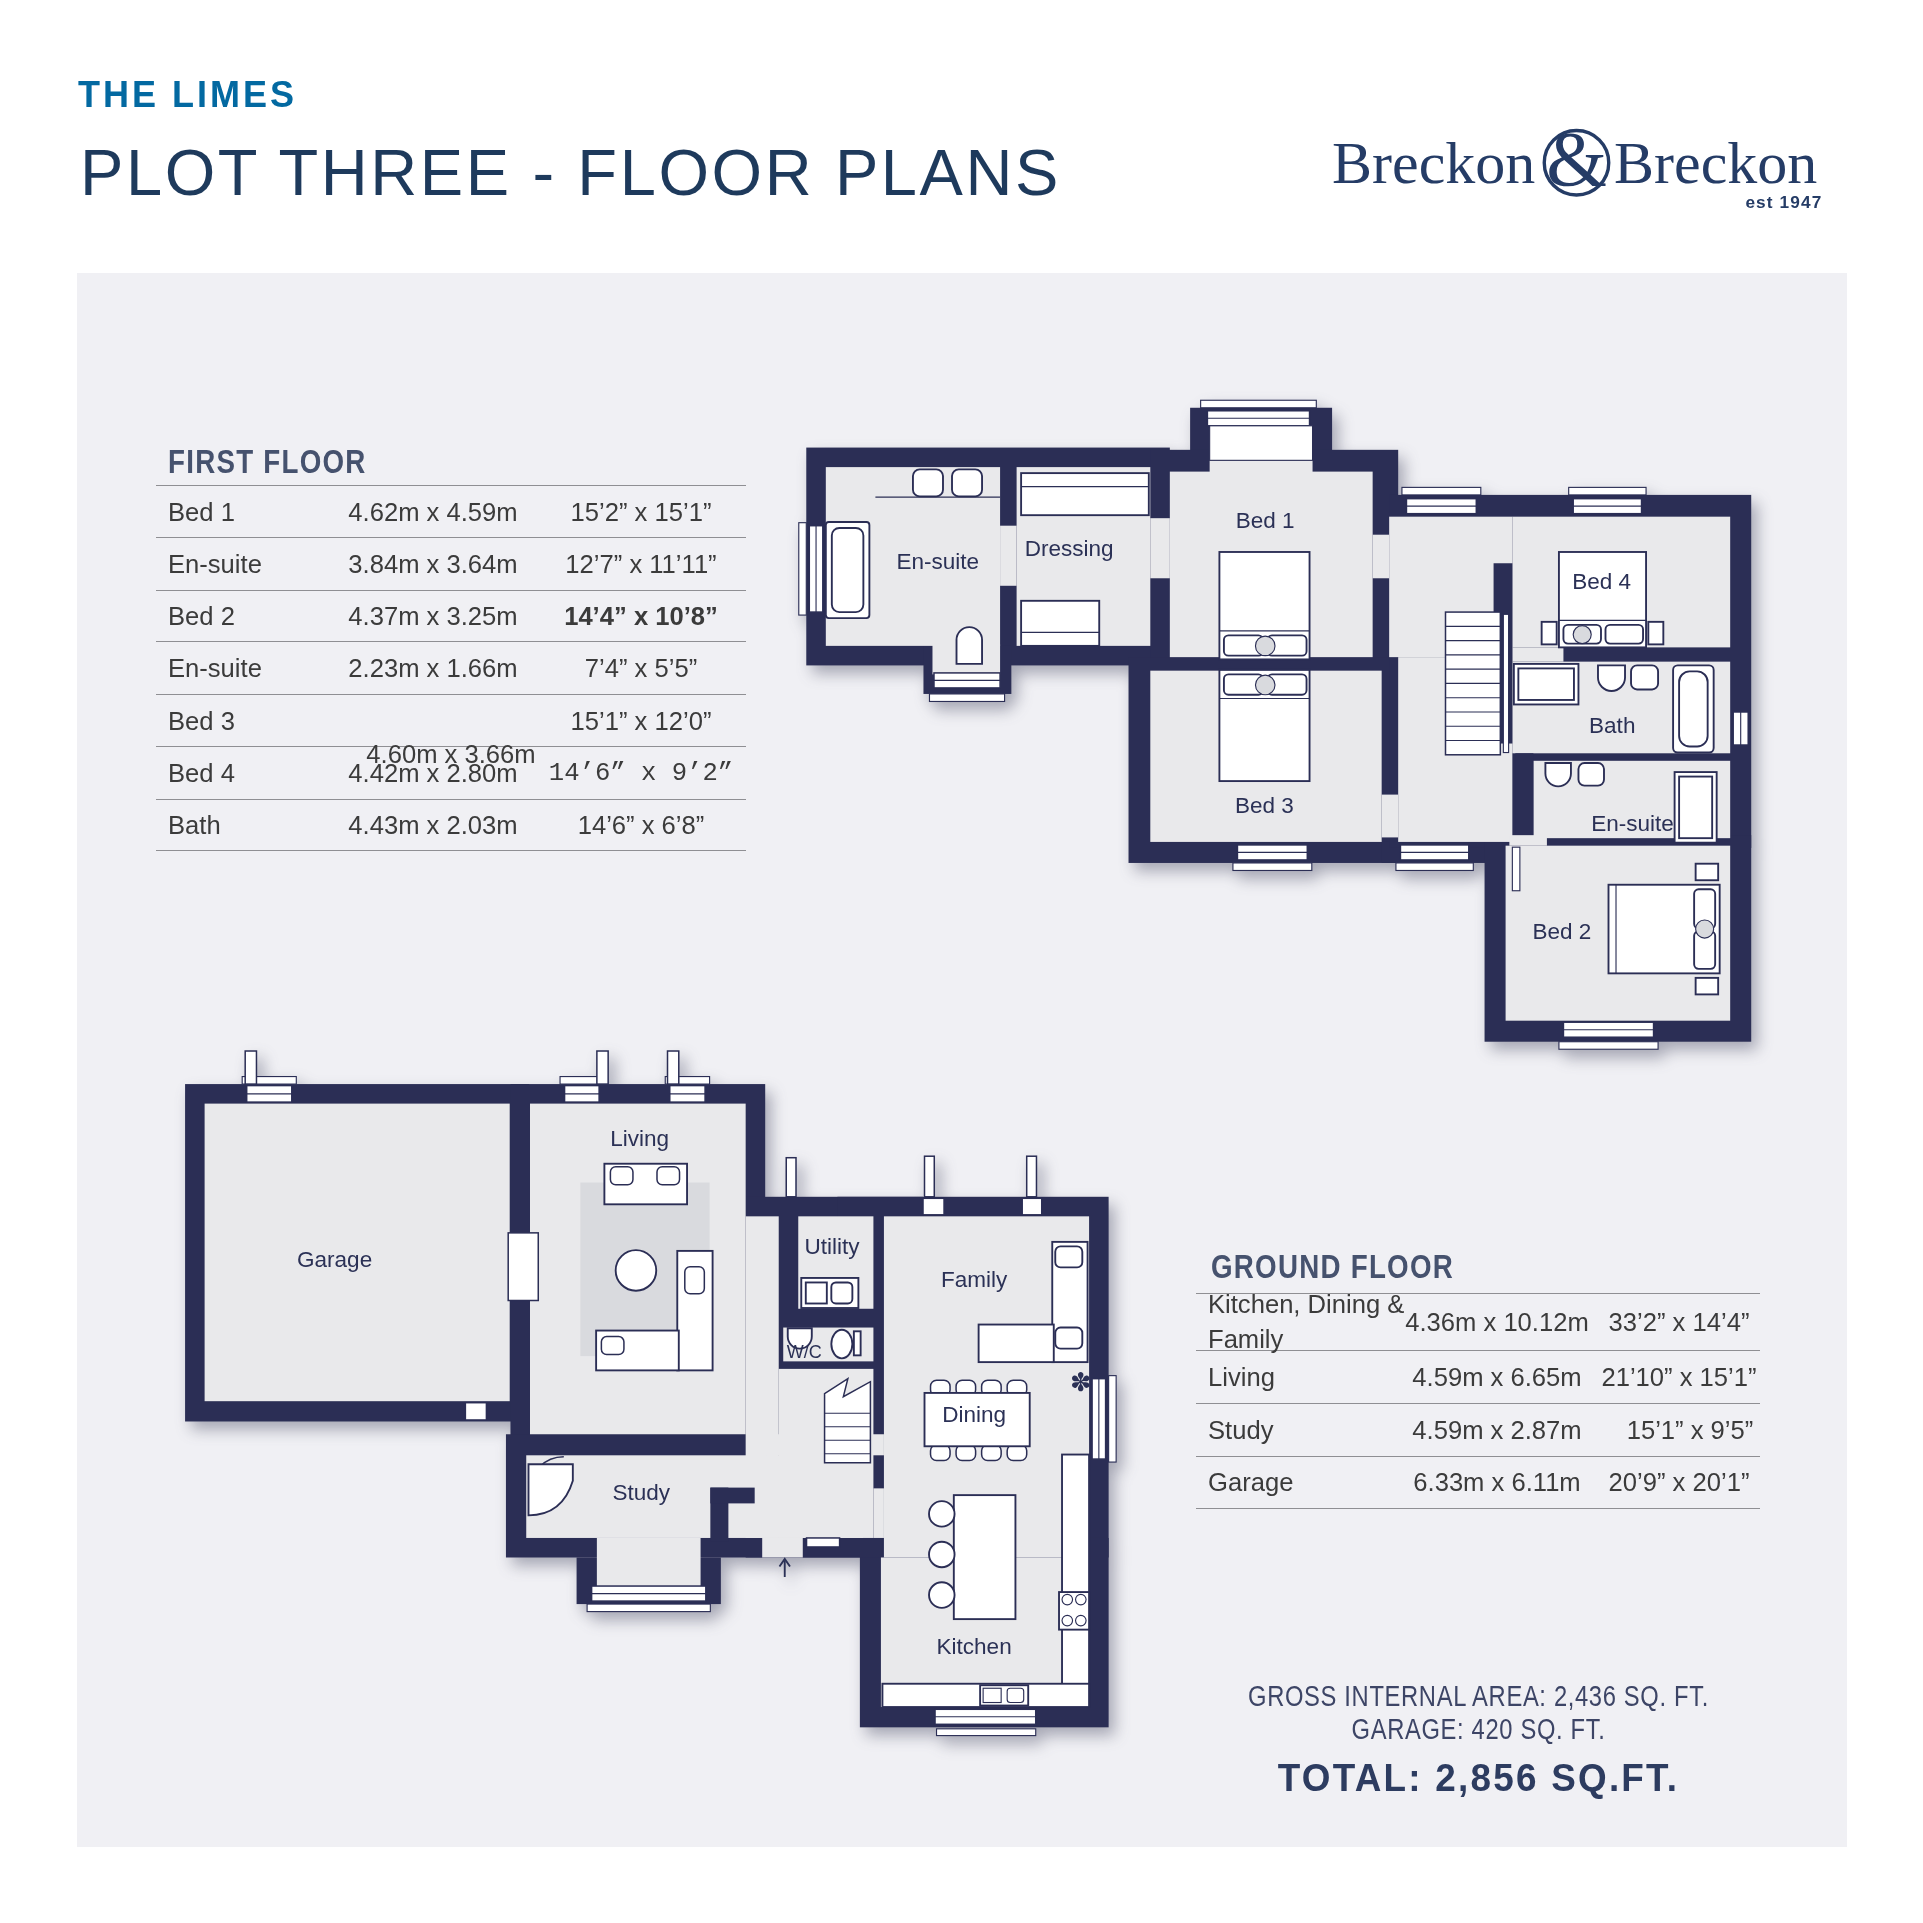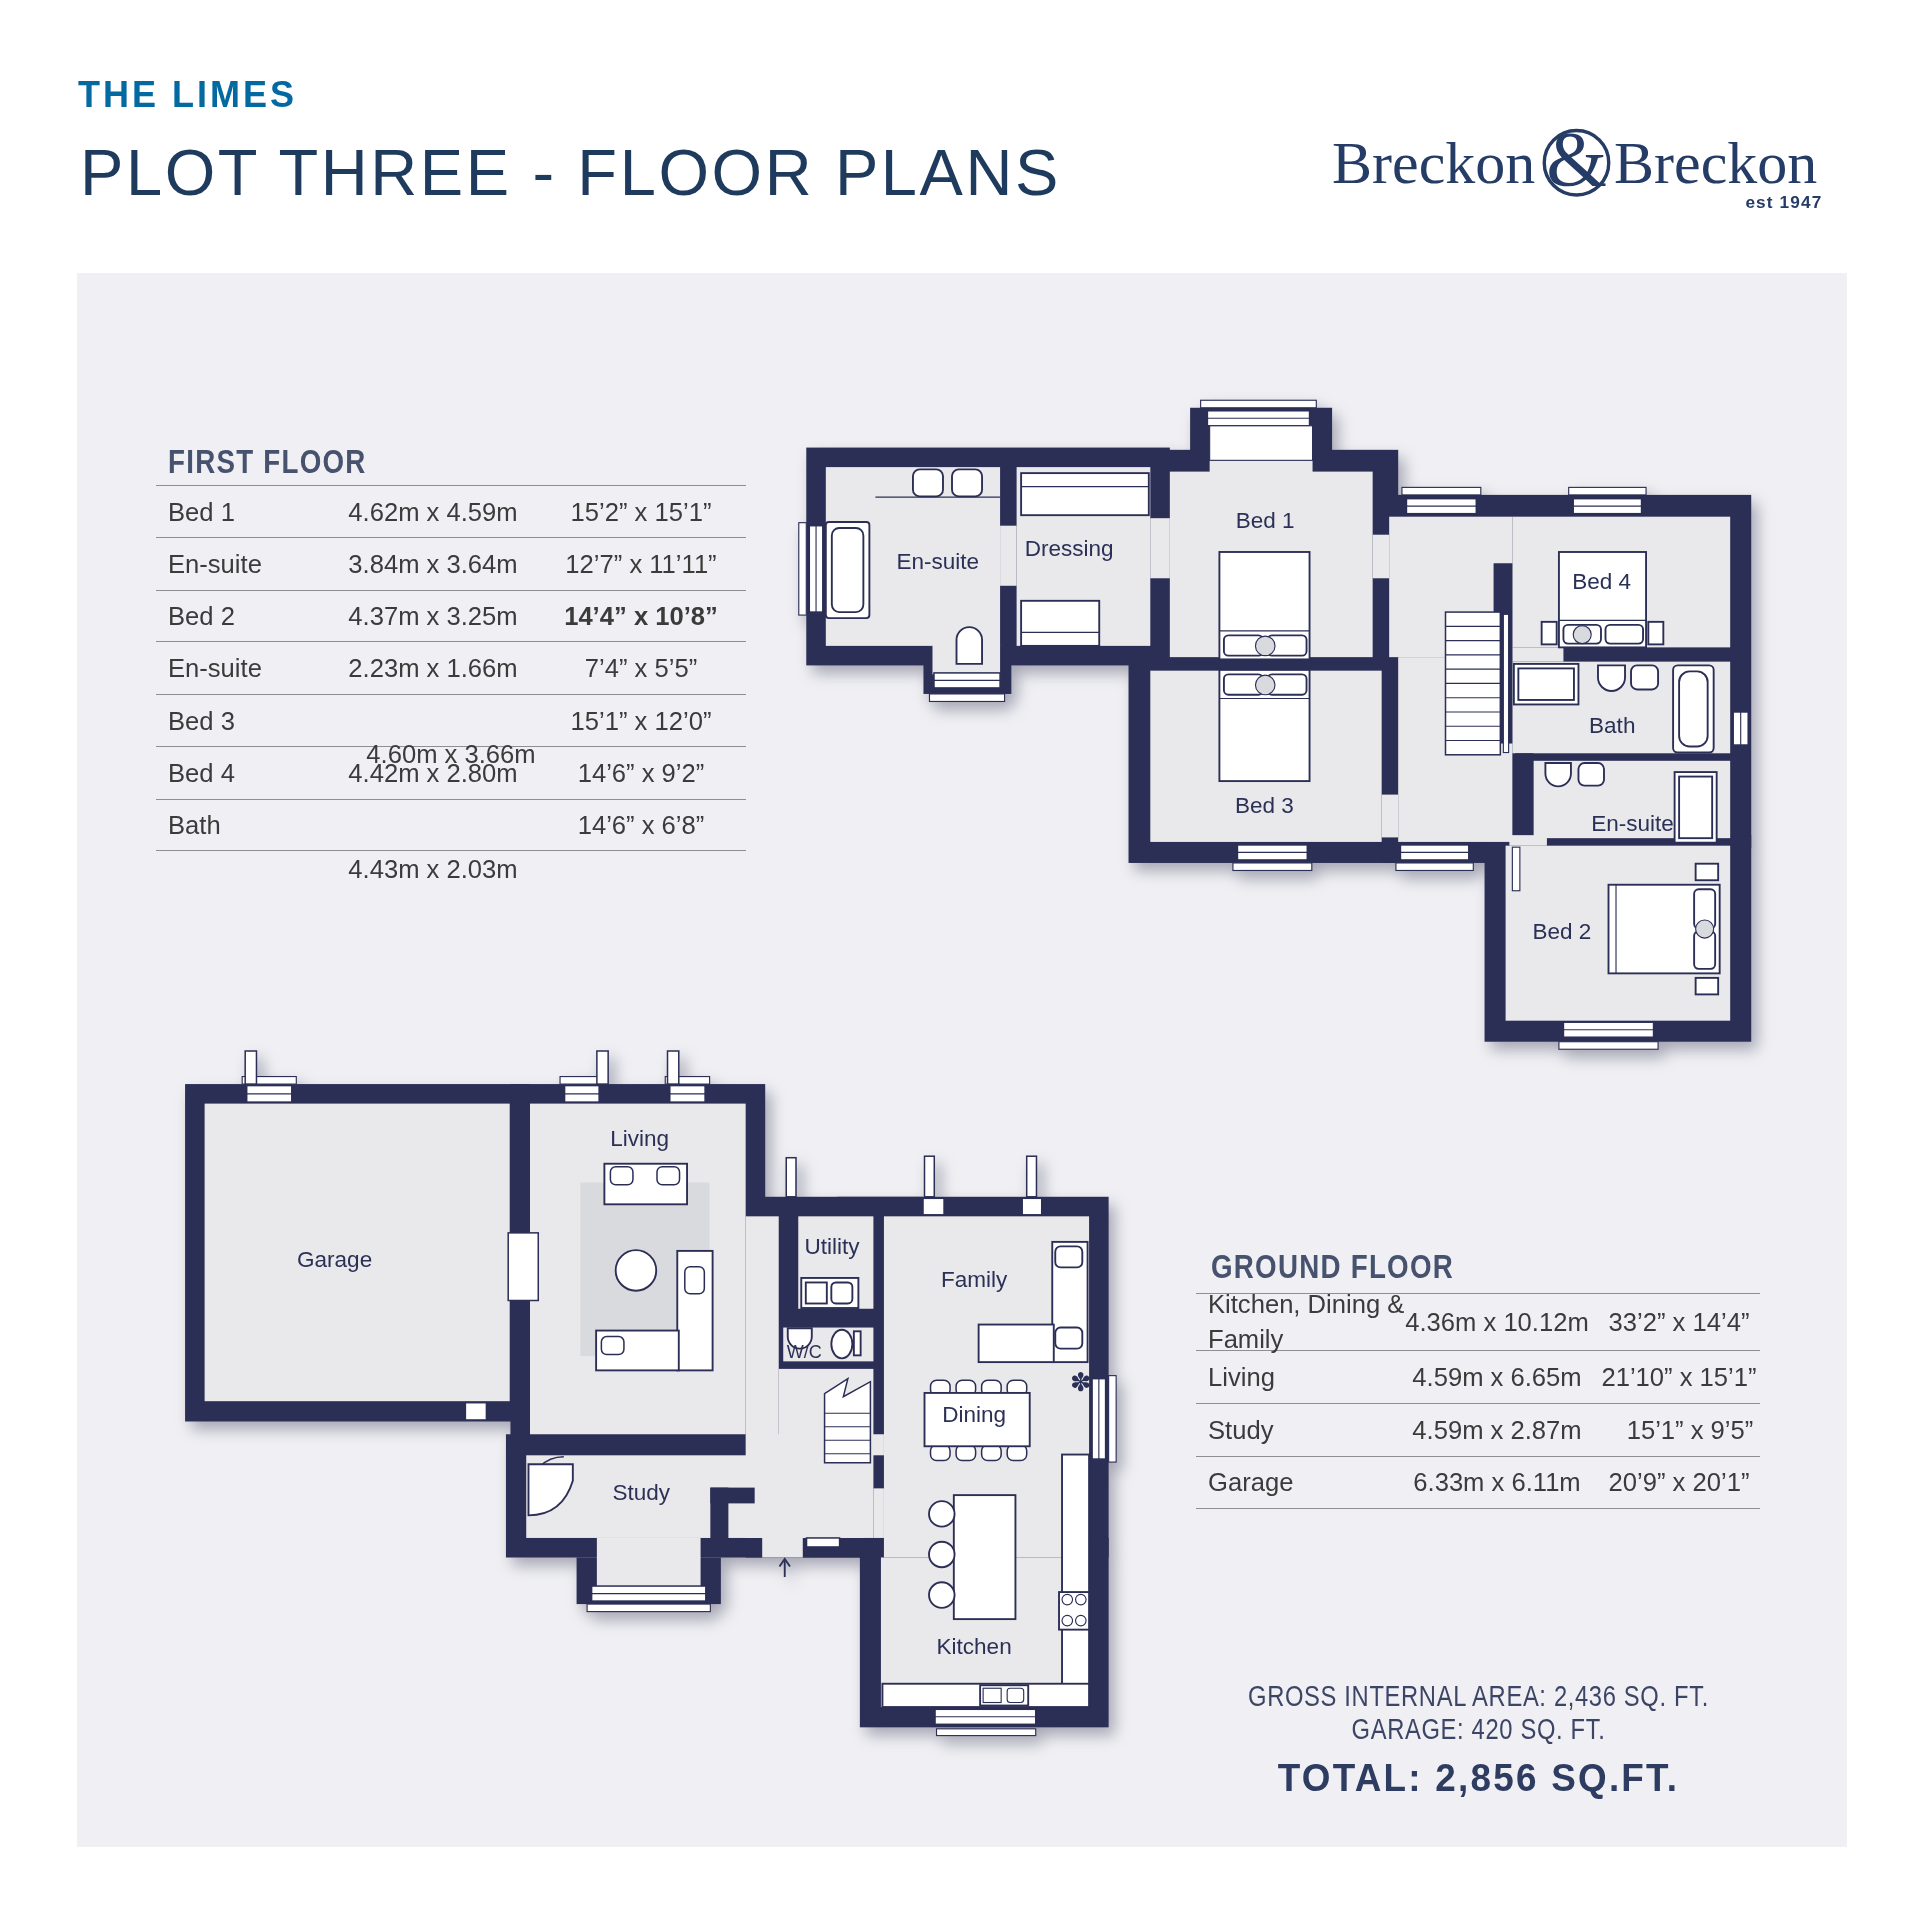--- a/index.html
+++ b/index.html
@@ -59,25 +59,25 @@
         <span class="c3" style="left:485px;">7’4” x 5’5”</span>
       </div>
     <div class="row" style="top:209px; height:52px;">
         <span class="c1">Bed 3</span>
         <span class="c2" style="left:295px;margin-top:33px;">4.60m x 3.66m</span>
         <span class="c3" style="left:485px;">15’1” x 12’0”</span>
       </div>
     <div class="row" style="top:261px; height:53px;">
         <span class="c1">Bed 4</span>
         <span class="c2" style="left:277px;">4.42m x 2.80m</span>
-        <span class="c3" style="left:485px;">14’6” x 9’2”</span>
+        <span class="c3" style="left:485px;font-family:Liberation Mono, monospace;">14’6” x 9’2”</span>
       </div>
     <div class="row" style="top:313px; height:52px;">
         <span class="c1">Bath</span>
-        <span class="c2" style="left:277px;margin-top:44px;">4.43m x 2.03m</span>
+        <span class="c2" style="left:277px;">4.43m x 2.03m</span>
         <span class="c3" style="left:485px;">14’6” x 6’8”</span>
       </div>
   </div>
 
   <div class="secTitle" style="left:1211px; top:1248px;">GROUND FLOOR</div>
   <div class="tbl" style="left:1196px; top:1293px; width:564px; height:216px; border-top:1.5px solid #8f8f93;">
     <div class="row" style="top:0; height:57px;">
         <span class="c1" style="line-height:35px; width:248px; display:inline-block;">Kitchen, Dining &amp;<br>Family</span>
         <span class="c2" style="left:301px;">4.36m x 10.12m</span>
         <span class="c3" style="left:483px;">33’2” x 14’4”</span>

